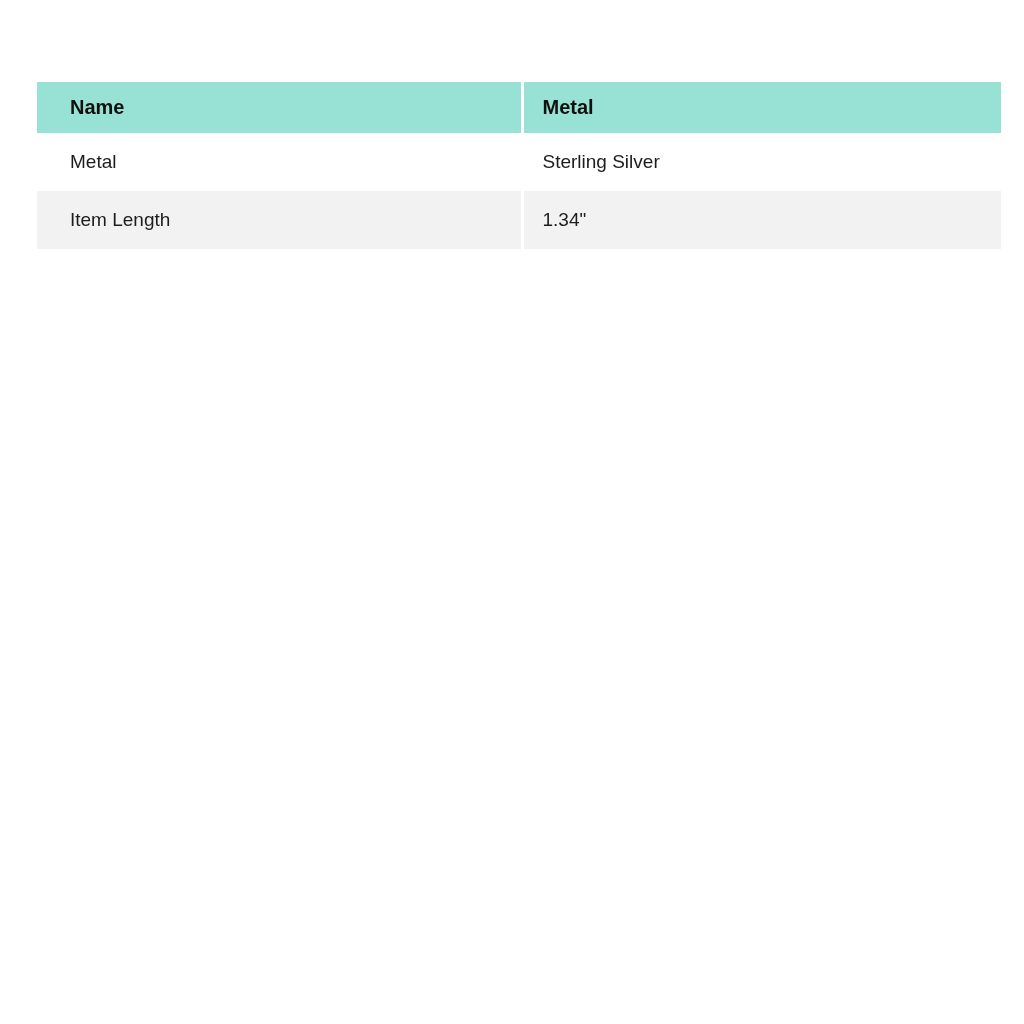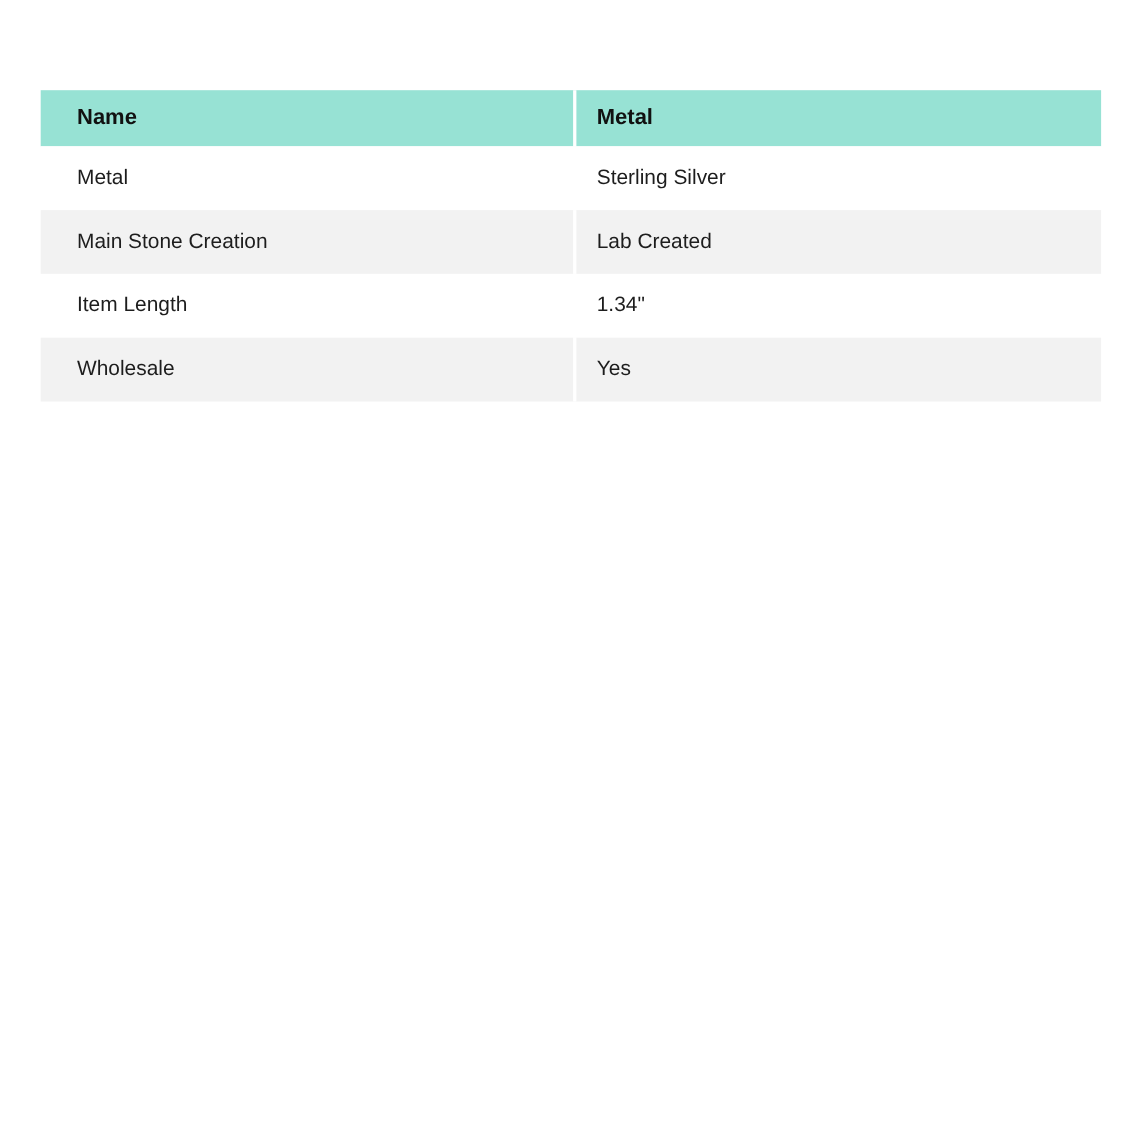--- a/index.html
+++ b/index.html
@@ -78,26 +78,18 @@
         <th>Name</th>
         <th>Metal</th>
       </tr>
     </thead>
     <tbody>
       <tr>
         <td>Metal</td>
         <td>Sterling Silver</td>
       </tr>
       <tr>
-        <td>Main Stone Creation</td>
-        <td>Lab Created</td>
-      </tr>
-      <tr>
         <td>Item Length</td>
         <td>1.34"</td>
-      </tr>
-      <tr>
-        <td>Wholesale</td>
-        <td>Yes</td>
       </tr>
     </tbody>
   </table>
 </div>
 
 </body></html>

